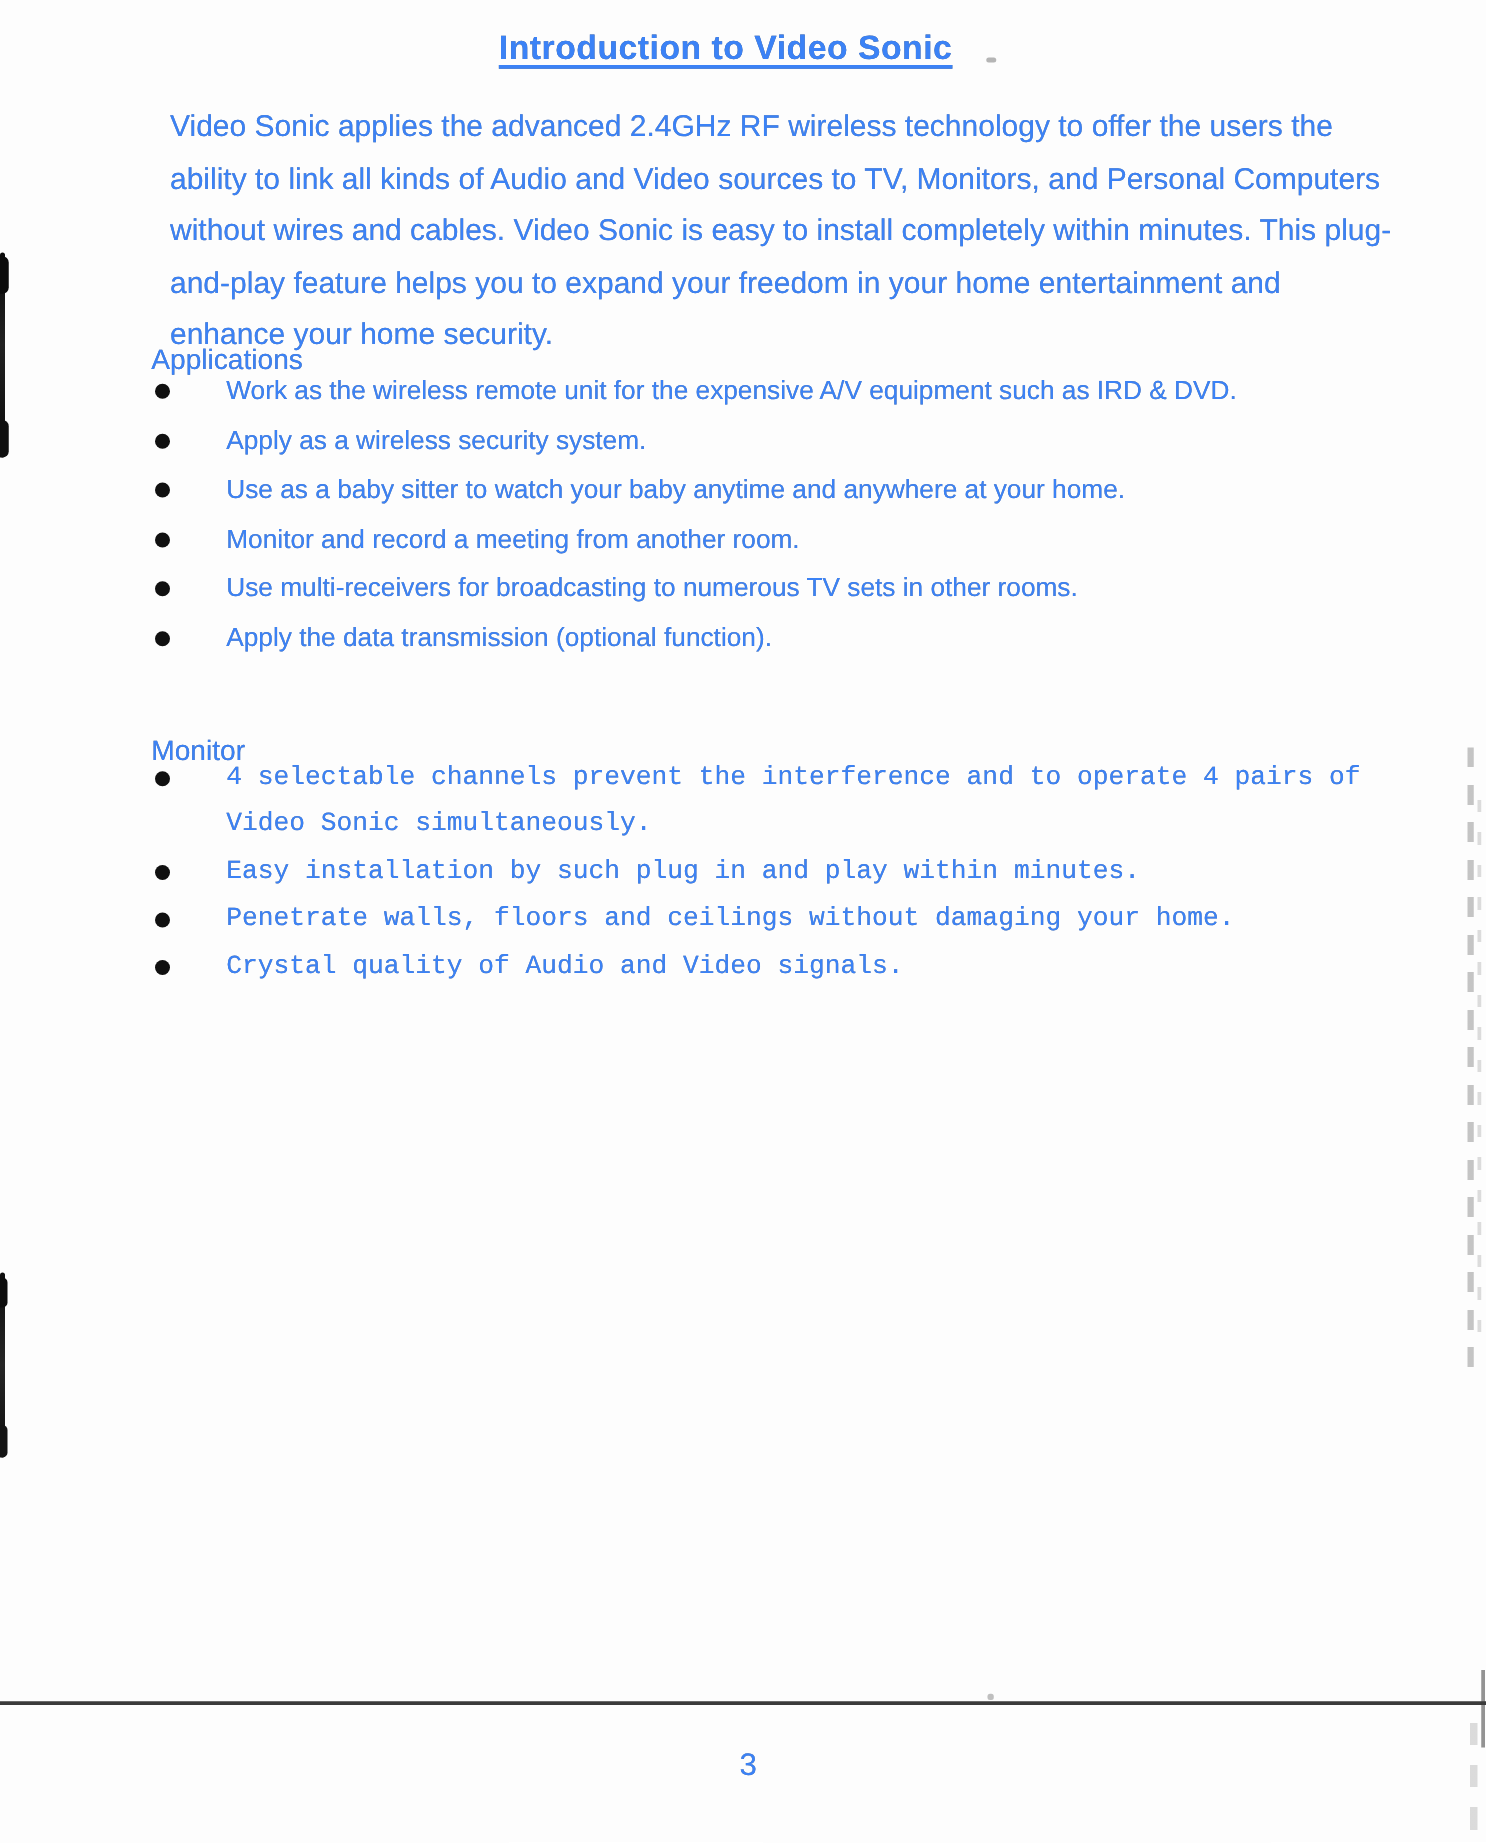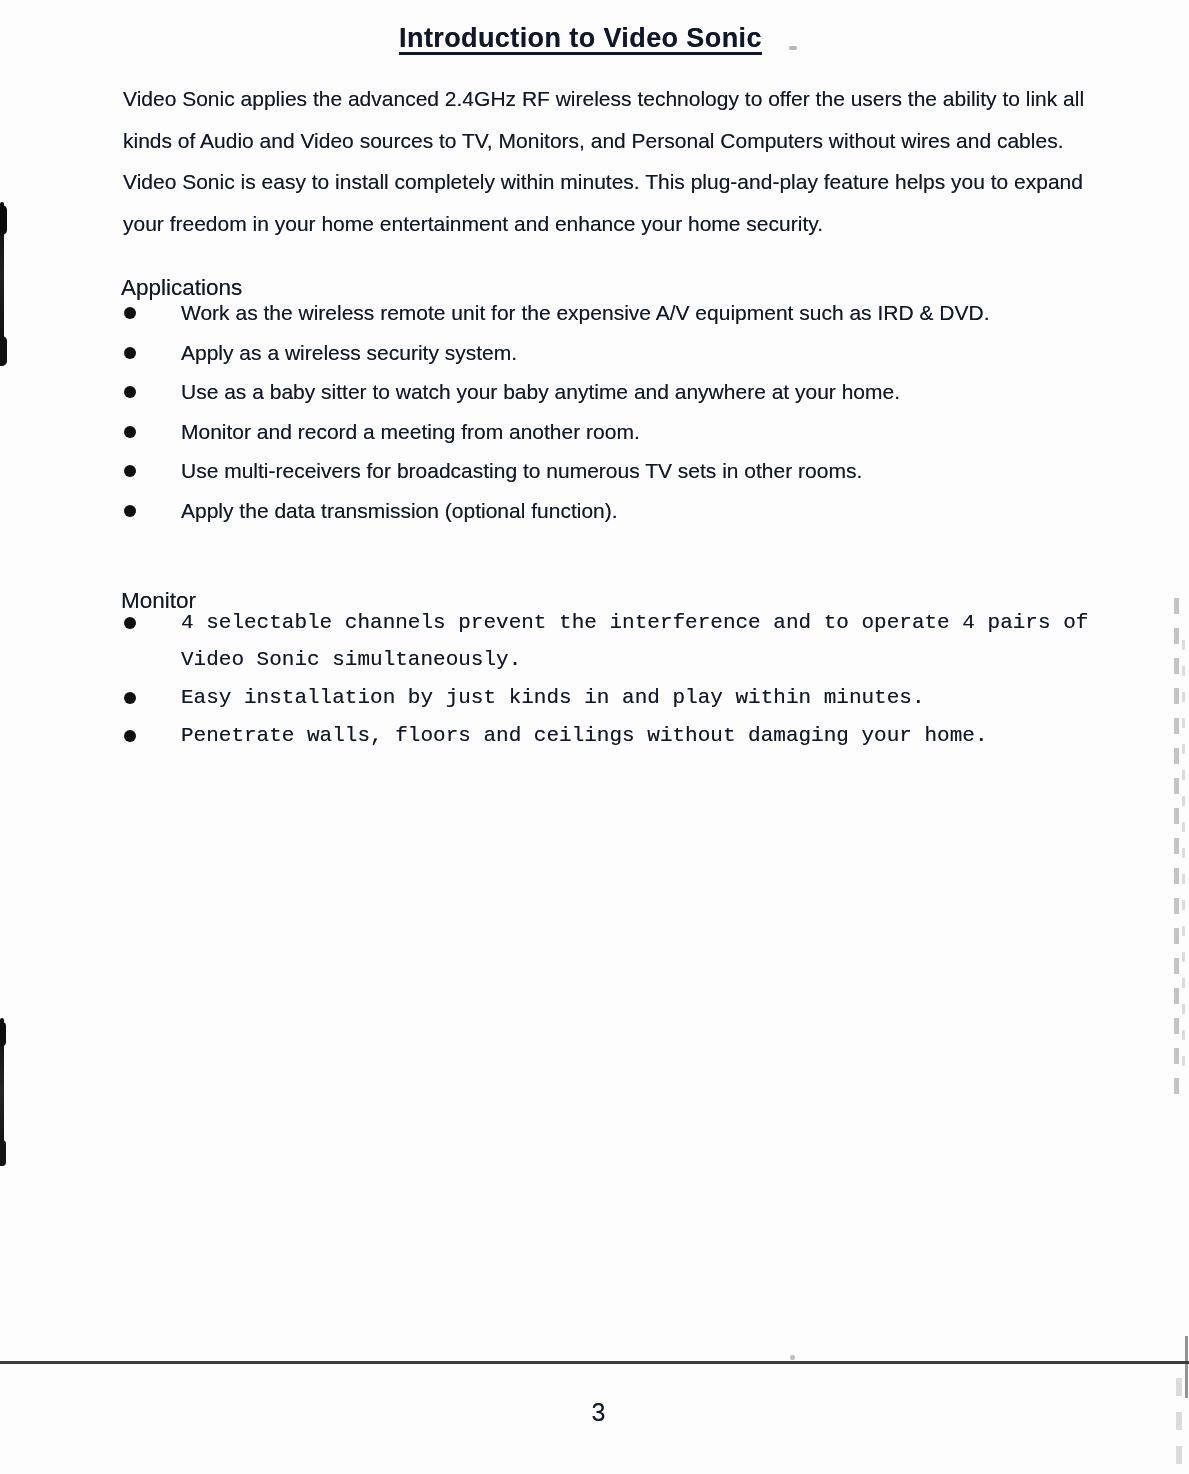--- a/index.html
+++ b/index.html
@@ -7,42 +7,42 @@
     padding: 0;
     background: #ffffff;
   }
   .page {
     position: relative;
     width: 1189px;
     height: 1474px;
     background: #fdfdfd;
     overflow: hidden;
     font-family: "Liberation Sans", "DejaVu Sans", sans-serif;
-    color: #0f172a;
+    color: #3b82f6;
   }
   .doc-title {
     position: absolute;
     top: 5px;
     left: -14px;
     right: 14px;
     text-align: center;
     font-size: 27px;
     font-weight: bold;
     letter-spacing: 0.4px;
     text-decoration: underline;
     text-decoration-thickness: 3px;
     text-underline-offset: 5px;
     text-shadow: 0 0 0.5px rgba(0,0,0,0.6);
   }
   .intro {
     position: absolute;
     top: 57px;
-    left: 123px;
+    left: 136px;
     width: 985px;
-    font-size: 21px;
+    font-size: 24px;
     line-height: 41.5px;
     text-shadow: 0 0 0.4px rgba(0,0,0,0.5);
   }
   .section-heading {
     position: absolute;
     left: 121px;
     font-size: 22.5px;
     font-weight: normal;
     text-shadow: 0 0 0.5px rgba(0,0,0,0.55);
   }
@@ -174,25 +174,29 @@
 
   <h2 class="section-heading heading-features">Monitor</h2>
 
   <ul class="bullet-list list-features">
     <li class="li">
       <span class="dot"></span>
       <span class="li-text">4 selectable channels prevent the interference and to operate 4 pairs of Video Sonic simultaneously.</span>
     </li>
     <li class="li">
       <span class="dot"></span>
-      <span class="li-text">Easy installation by just kinds in and play within minutes.</span>
+      <span class="li-text">Easy installation by such plug in and play within minutes.</span>
     </li>
     <li class="li">
       <span class="dot"></span>
       <span class="li-text">Penetrate walls, floors and ceilings without damaging your home.</span>
+    </li>
+    <li class="li">
+      <span class="dot"></span>
+      <span class="li-text">Crystal quality of Audio and Video signals.</span>
     </li>
   </ul>
 
   <div class="footer-rule"></div>
 
   <div class="page-number">3</div>
 
   <div class="artifact left-mark-1"></div>
   <div class="artifact left-mark-1-blob-a"></div>
   <div class="artifact left-mark-1-blob-b"></div>

